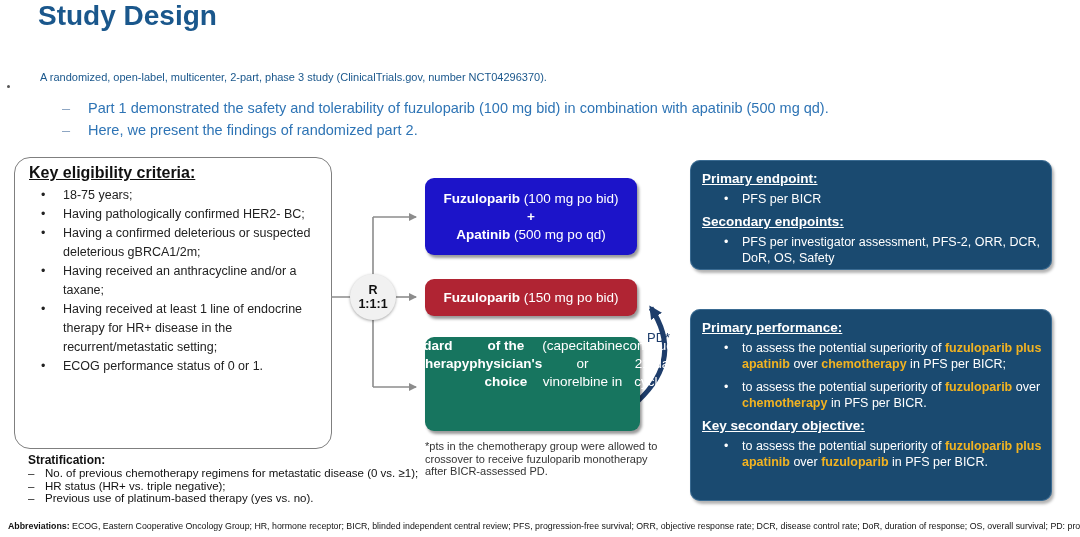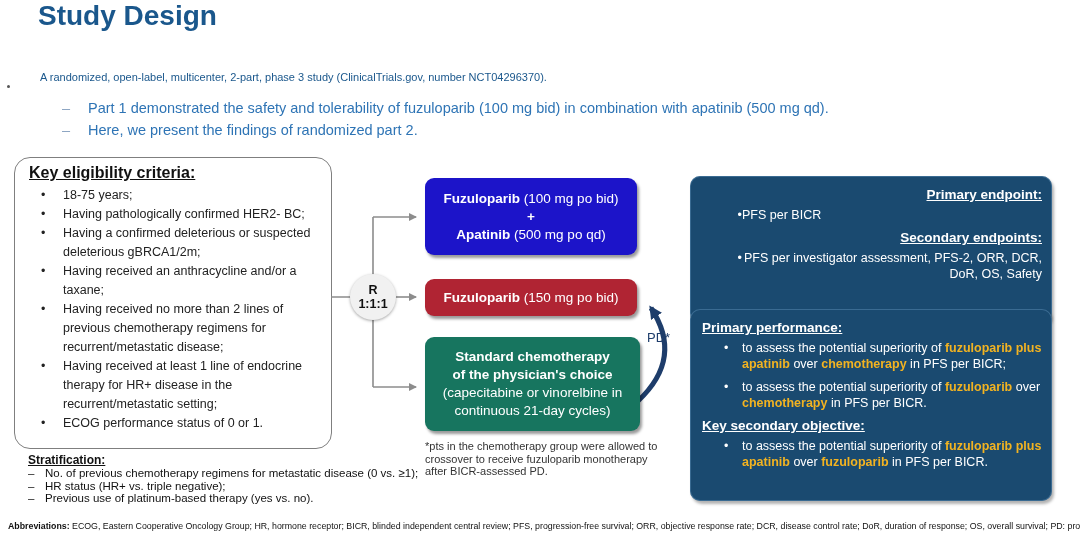--- a/index.html
+++ b/index.html
@@ -17,21 +17,21 @@
   
   .elig{position:absolute;left:14px;top:157px;width:318px;height:292px;box-sizing:border-box;
         border:1.5px solid #7f7f7f;border-radius:16px;background:#fff;padding:6px 8px 0 14px;}
   .elig-h{font-size:16px;font-weight:bold;text-decoration:underline;color:#111;}
   .elig ul{list-style:none;margin:4px 0 0 0;padding:0 0 0 12px;}
   .elig li{display:flex;font-size:12.5px;color:#222;line-height:19px;}
   .elig li::before{content:"\2022";flex:0 0 22px;}
 
   
   .strat{position:absolute;left:28px;top:453px;width:420px;}
-  .strat-h{font-size:12px;font-weight:bold;color:#111;line-height:14px;text-decoration:underline;}
+  .strat-h{font-size:12px;font-weight:bold;color:#111;line-height:14px;}
   .strat-item{display:flex;font-size:11.5px;color:#111;line-height:12.5px;}
   .strat-item::before{content:"\2013";flex:0 0 17px;}
 
   
   .wires{position:absolute;left:0;top:0;width:1080px;height:537px;pointer-events:none;z-index:1;}
   .wire{stroke:var(--connector-gray);stroke-width:1.6;fill:none;}
   .mk-gray{fill:var(--connector-gray);}
   .navy-arc{stroke:var(--arrow-navy);stroke-width:5;fill:none;}
   .mk-navy{fill:var(--arrow-navy);}
 
@@ -40,31 +40,31 @@
            background:#f1f1f1;box-shadow:0 1px 3px rgba(0,0,0,.35);display:flex;flex-direction:column;
            align-items:center;justify-content:center;font-weight:bold;color:#111;font-size:12.5px;line-height:14px;z-index:3;}
 
   
   .arm{position:absolute;left:425px;width:212px;box-sizing:border-box;border-radius:9px;color:#fff;
        text-align:center;box-shadow:2px 3px 3px rgba(0,0,0,.4);z-index:2;}
   .arm-combo{top:178px;height:77px;background:var(--arm-combo-bg);display:flex;flex-direction:column;
              justify-content:center;font-size:13.5px;line-height:18px;}
   .arm-mono{top:279px;height:37px;background:var(--arm-mono-bg);display:flex;align-items:center;
             justify-content:center;font-size:13.5px;}
-  .arm-chemo{top:337px;width:215px;height:94px;background:var(--arm-chemo-bg);display:flex;flex-direction:column;
+  .arm-chemo{top:337px;width:215px;height:94px;background:var(--arm-chemo-bg);display:flex;flex-direction:row;
              justify-content:center;font-size:13.5px;line-height:18px;}
 
   .xnote{position:absolute;left:425px;top:440px;width:240px;font-size:11px;line-height:12.5px;color:#333;z-index:2;}
   .pd{position:absolute;left:647px;top:330px;font-size:13px;color:var(--arrow-navy);z-index:2;}
 
   
   .panel{position:absolute;left:690px;width:362px;box-sizing:border-box;background:var(--panel-navy);
          border-radius:10px;color:#fff;padding:8px 10px;z-index:2;
          box-shadow:inset 0 0 0 1px rgba(120,170,210,.35), 2px 3px 3px rgba(0,0,0,.3);}
-  .panel-top{top:176px;height:147px;text-align:right;}
+  .panel-top{top:160px;height:110px;}
   .panel-bot{top:309px;height:192px;}
   .p-h{font-size:13.5px;font-weight:bold;text-decoration:underline;margin:3px 0 5px 2px;}
   .p-li{display:flex;font-size:12.5px;line-height:16px;margin:0 0 7px 24px;}
   .p-li::before{content:"\2022";flex:0 0 18px;}
 
   .hl{color:var(--highlight-yellow);font-weight:bold;}
   .b{font-weight:bold;}
   .i{text-align:center;}
 
   .abbr{position:absolute;left:8px;top:521px;width:1066px;font-size:8.8px;color:#111;white-space:nowrap;}
@@ -110,23 +110,20 @@
           <span><span>18-75 years;</span></span>
         </li>
       <li>
           <span><span>Having pathologically confirmed HER2- BC;</span></span>
         </li>
       <li>
           <span><span>Having a confirmed deleterious or suspected deleterious g</span><span class="i">BRCA1/2</span><span>m;</span></span>
         </li>
       <li>
           <span><span>Having received an anthracycline and/or a taxane;</span></span>
-        </li>
-      <li>
-          <span><span>Having received no more than 2 lines of previous chemotherapy regimens for recurrent/metastatic disease;</span></span>
         </li>
       <li>
           <span><span>Having received at least 1 line of endocrine therapy for HR+ disease in the recurrent/metastatic setting;</span></span>
         </li>
       <li>
           <span><span>ECOG performance status of 0 or 1.</span></span>
         </li>
     </ul>
   </div>
 

